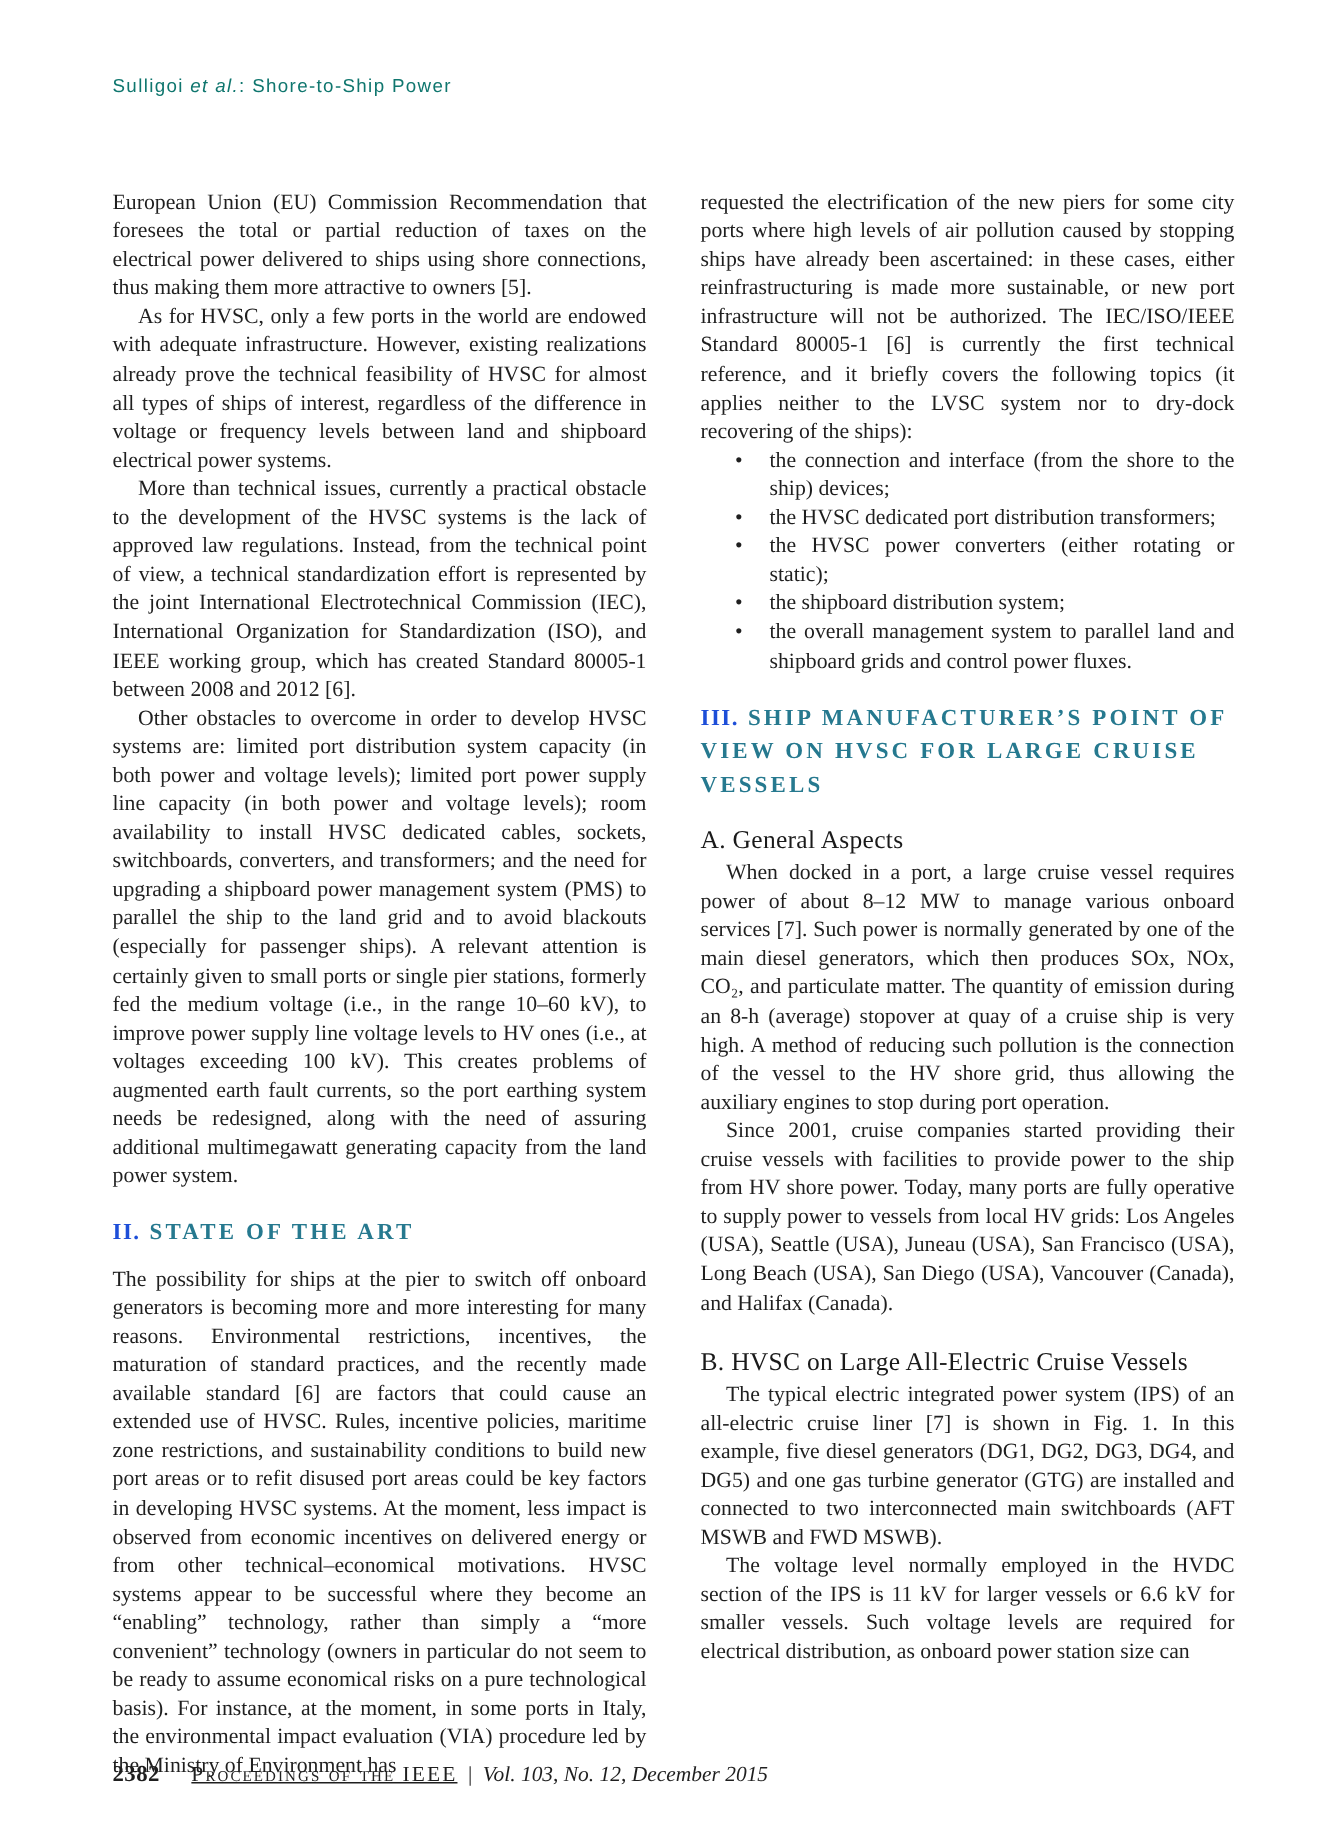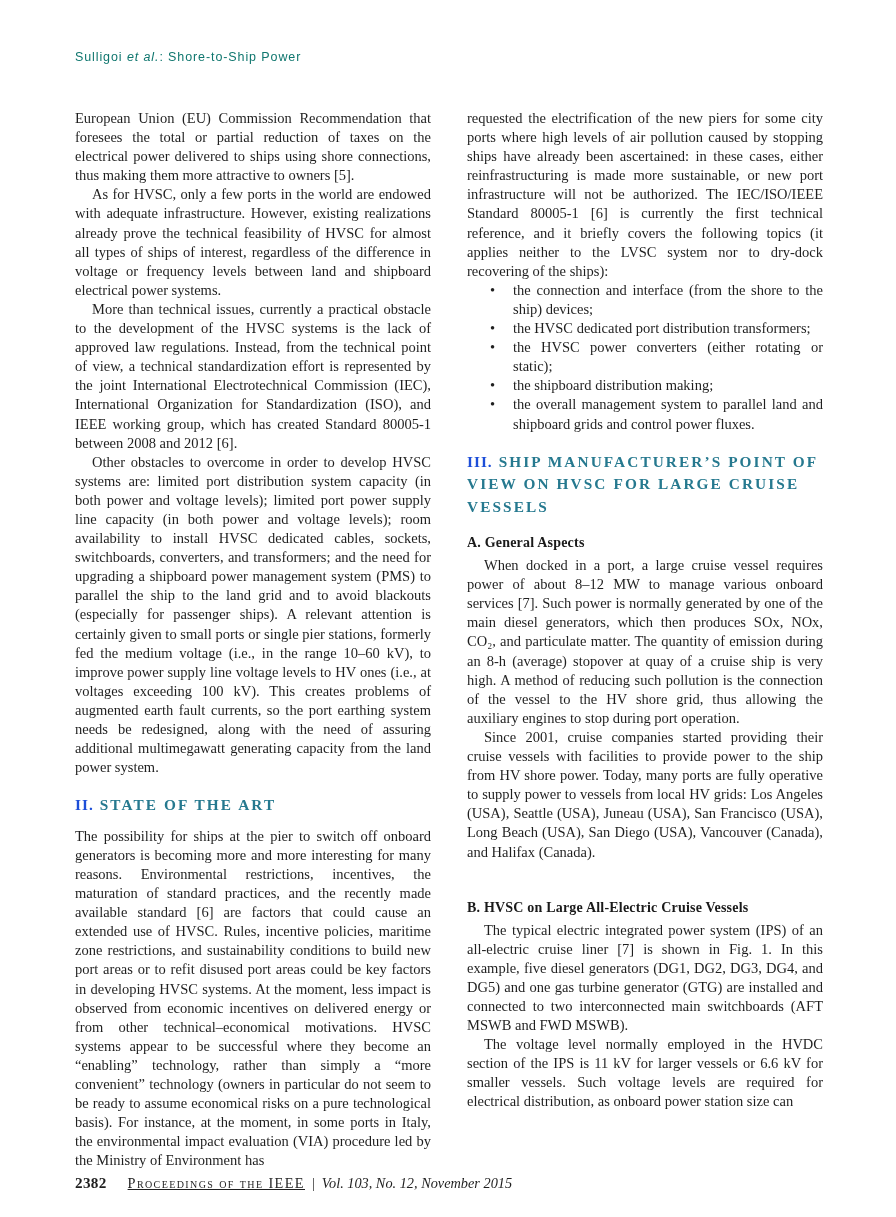--- a/index.html
+++ b/index.html
@@ -17,21 +17,21 @@
     top:50px;
     font-family:"Liberation Sans", sans-serif;
     font-size:12.5px;
     letter-spacing:0.9px;
     color:#0f766e;
   }
   .running-head .etal{font-style:italic;}
   .columns{
     position:absolute;
     left:75px;
-    top:109px;
+    top:126px;
     width:748px;
     display:flex;
     gap:36px;
     justify-content:space-between;
   }
   .col{
     width:362px;
     font-size:14.5px;
     line-height:19.1px;
     text-align:justify;
@@ -43,29 +43,29 @@
     font-size:15.3px;
     line-height:22.5px;
     font-weight:bold;
     letter-spacing:2.1px;
     margin:17px 0 10px 0;
     text-align:left;
   }
   h2.section .num{color:#1d4ed8;letter-spacing:1px;}
   h2.section .ttl{color:#26798f;}
   h3.subhead{
-    font-size:14px;
+    font-size:17px;
     line-height:19px;
-    font-weight:bold;
+    font-weight:normal;
     color:#1a1a1a;
     margin:15px 0 4px 0;
     text-align:left;
     letter-spacing:0.2px;
   }
-  h3.subhead.b{margin-top:36px;}
+  h3.subhead.b{margin-top:19px;}
   ul.bullets{
     margin:0;
     padding:0;
     list-style:none;
   }
   ul.bullets li{
     position:relative;
     padding-left:46px;
   }
   ul.bullets li::before{
@@ -121,37 +121,37 @@
       </h2>
       <p>The possibility for ships at the pier to switch off onboard generators is becoming more and more interesting for many reasons. Environmental restrictions, incentives, the maturation of standard practices, and the recently made available standard [6] are factors that could cause an extended use of HVSC. Rules, incentive policies, maritime zone restrictions, and sustainability conditions to build new port areas or to refit disused port areas could be key factors in developing HVSC systems. At the moment, less impact is observed from economic incentives on delivered energy or from other technical–economical motivations. HVSC systems appear to be successful where they become an “enabling” technology, rather than simply a “more convenient” technology (owners in particular do not seem to be ready to assume economical risks on a pure technological basis). For instance, at the moment, in some ports in Italy, the environmental impact evaluation (VIA) procedure led by the Ministry of Environment has</p>
     </div>
 
     <div class="col">
       <p>requested the electrification of the new piers for some city ports where high levels of air pollution caused by stopping ships have already been ascertained: in these cases, either reinfrastructuring is made more sustainable, or new port infrastructure will not be authorized. The IEC/ISO/IEEE Standard 80005-1 [6] is currently the first technical reference, and it briefly covers the following topics (it applies neither to the LVSC system nor to dry-dock recovering of the ships):</p>
       <ul class="bullets">
         <li>the connection and interface (from the shore to the ship) devices;</li>
         <li>the HVSC dedicated port distribution transformers;</li>
         <li>the HVSC power converters (either rotating or static);</li>
-        <li>the shipboard distribution making;</li>
+        <li>the shipboard distribution system;</li>
         <li>the overall management system to parallel land and shipboard grids and control power fluxes.</li>
       </ul>
       <h2 class="section">
         <span class="num">III.</span>
         <span class="ttl">SHIP MANUFACTURER’S POINT OF VIEW ON HVSC FOR LARGE CRUISE VESSELS</span>
       </h2>
       <h3 class="subhead">A. General Aspects</h3>
       <p class="indent">When docked in a port, a large cruise vessel requires power of about 8–12 MW to manage various onboard services [7]. Such power is normally generated by one of the main diesel generators, which then produces SOx, NOx, CO₂, and particulate matter. The quantity of emission during an 8-h (average) stopover at quay of a cruise ship is very high. A method of reducing such pollution is the connection of the vessel to the HV shore grid, thus allowing the auxiliary engines to stop during port operation.</p>
       <p class="indent">Since 2001, cruise companies started providing their cruise vessels with facilities to provide power to the ship from HV shore power. Today, many ports are fully operative to supply power to vessels from local HV grids: Los Angeles (USA), Seattle (USA), Juneau (USA), San Francisco (USA), Long Beach (USA), San Diego (USA), Vancouver (Canada), and Halifax (Canada).</p>
       <h3 class="subhead b">B. HVSC on Large All-Electric Cruise Vessels</h3>
       <p class="indent">The typical electric integrated power system (IPS) of an all-electric cruise liner [7] is shown in Fig. 1. In this example, five diesel generators (DG1, DG2, DG3, DG4, and DG5) and one gas turbine generator (GTG) are installed and connected to two interconnected main switchboards (AFT MSWB and FWD MSWB).</p>
       <p class="indent">The voltage level normally employed in the HVDC section of the IPS is 11 kV for larger vessels or 6.6 kV for smaller vessels. Such voltage levels are required for electrical distribution, as onboard power station size can</p>
     </div>
 
   </div>
 
   <div class="page-footer">
     <span class="folio">2382</span>
     <span class="journal">Proceedings of the IEEE</span>
     <span class="sep">|</span>
-    <span class="issue">Vol. 103, No. 12, November 2015</span>
+    <span class="issue">Vol. 103, No. 12, December 2015</span>
   </div>
 
 </div>
 
 </body></html>

